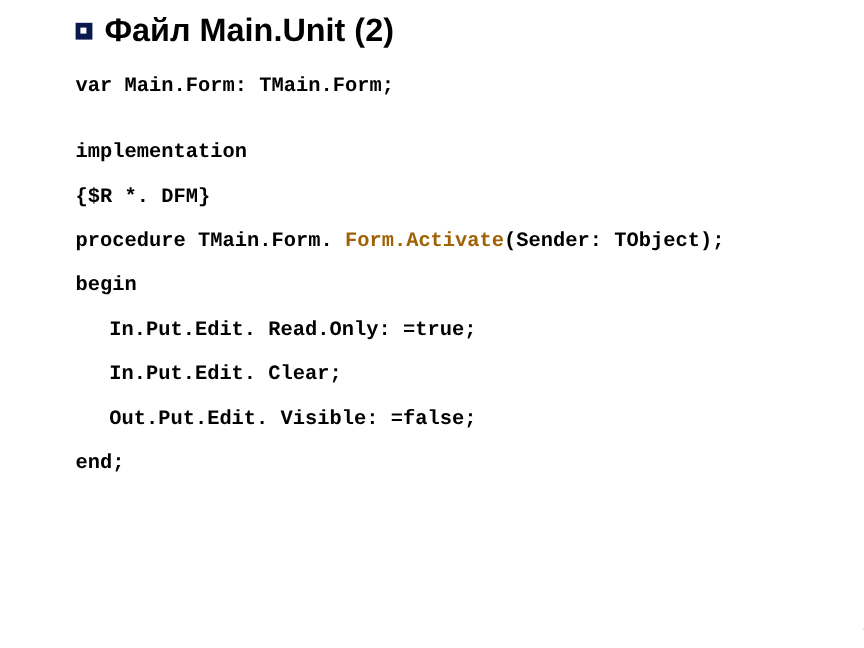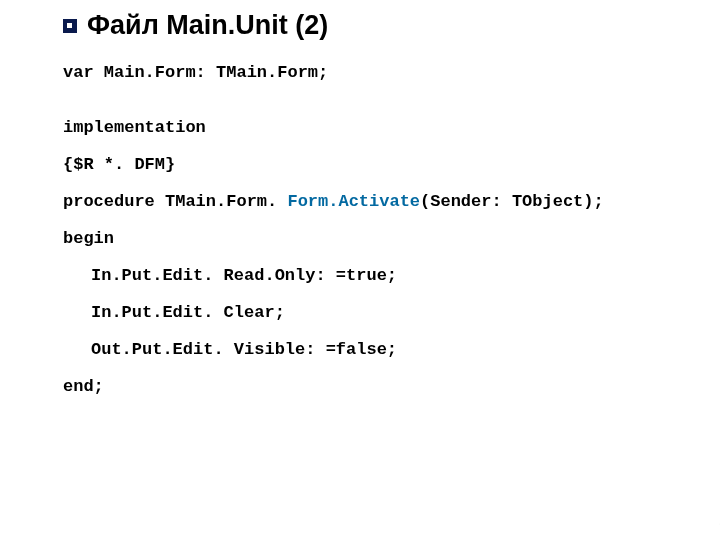--- a/index.html
+++ b/index.html
@@ -53,21 +53,21 @@
     font-size: 17px;
     white-space: pre;
   }
   .line {
     margin-bottom: 18px;
   }
   .indent {
     padding-left: 28px;
   }
   .green {
-    color: #0369a1;
+    color: #a16207;
   }
   .page-num {
     position: absolute;
     right: 18px;
     bottom: 12px;
     font-size: 14px;
     font-family: Arial, Helvetica, sans-serif;
     font-weight: bold;
     color: #14532d;
   }

